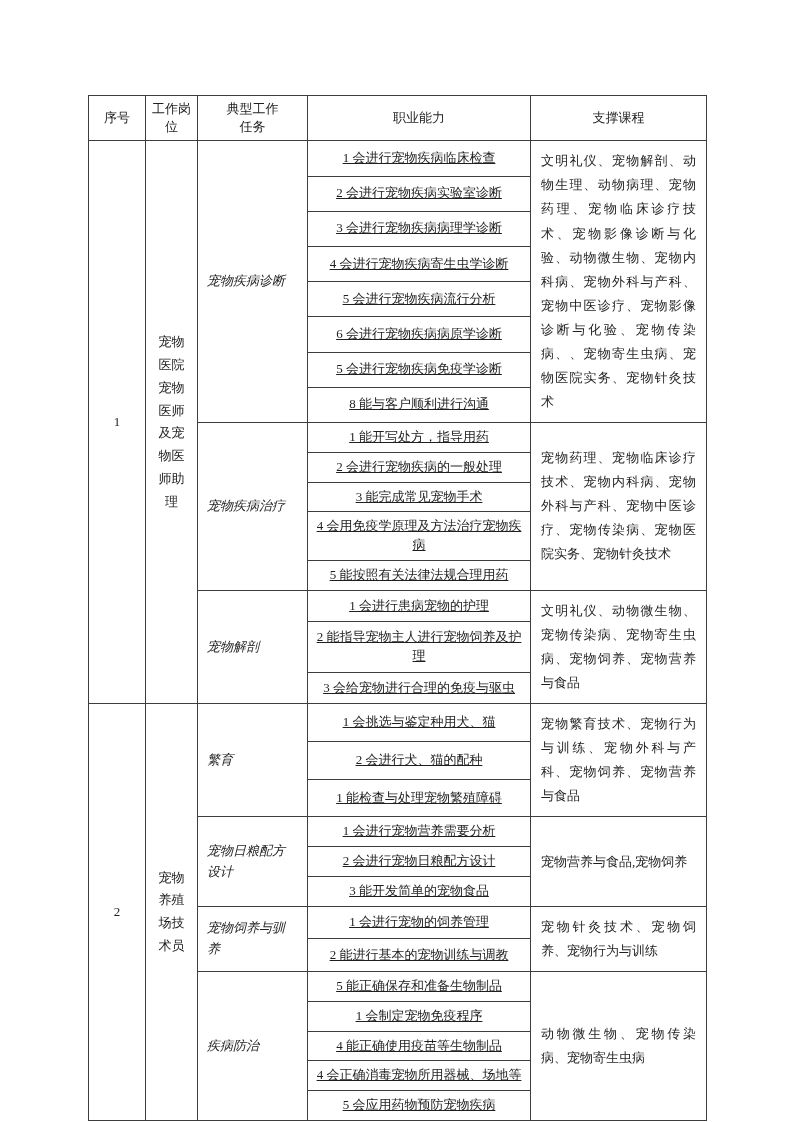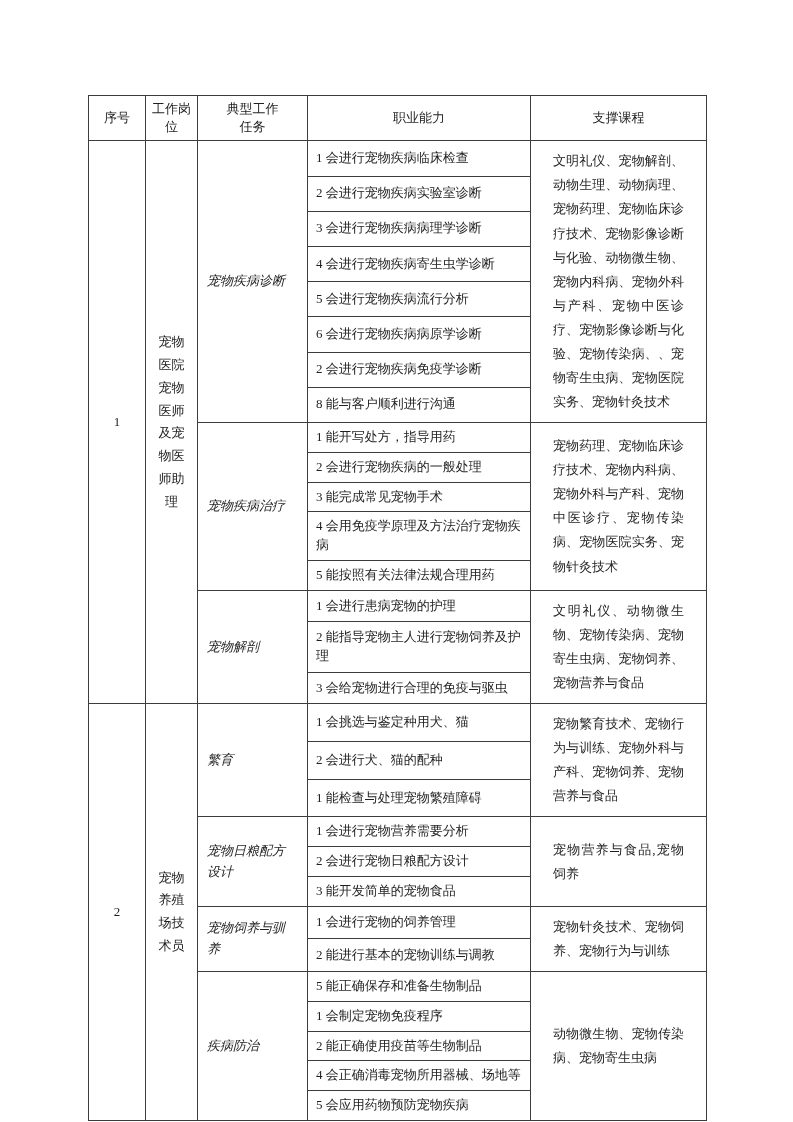--- a/index.html
+++ b/index.html
@@ -50,28 +50,29 @@
     line-height: 1.75;
     text-align: center;
   }
   td.task-cell {
     text-align: left;
     padding: 5px 16px 5px 9px;
     line-height: 1.6;
     font-style: italic;
   }
   td.ability-cell {
-    text-align: left;
+    text-align: center;
     padding: 5px 8px;
     line-height: 1.45;
     height: 29px;
+    text-decoration: underline;
   }
   td.courses-cell {
     text-align: justify;
-    padding: 8px 22px;
+    padding: 8px 10px;
     line-height: 1.85;
   }
 </style>
 </head>
 <body>
 
 <div class="page">
   <table class="job-table">
     <colgroup>
       <col class="col-index">
@@ -106,21 +107,21 @@
         <tr>
           <td class="ability-cell"><span>4 会进行宠物疾病寄生虫学诊断</span></td>
         </tr>
         <tr>
           <td class="ability-cell"><span>5 会进行宠物疾病流行分析</span></td>
         </tr>
         <tr>
           <td class="ability-cell"><span>6 会进行宠物疾病病原学诊断</span></td>
         </tr>
         <tr>
-          <td class="ability-cell"><span>2 会进行宠物疾病免疫学诊断</span></td>
+          <td class="ability-cell"><span>5 会进行宠物疾病免疫学诊断</span></td>
         </tr>
         <tr>
           <td class="ability-cell"><span>8 能与客户顺利进行沟通</span></td>
         </tr>
         <tr>
           <td class="task-cell" rowspan="5"><span>宠物疾病治疗</span></td>
           <td class="ability-cell"><span>1 能开写处方，指导用药</span></td>
           <td class="courses-cell" rowspan="5"><span>宠物药理、宠物临床诊疗技术、宠物内科病、宠物外科与产科、宠物中医诊疗、宠物传染病、宠物医院实务、宠物针灸技术</span></td>
         </tr>
         <tr>
@@ -180,21 +181,21 @@
         </tr>
         <tr>
           <td class="task-cell" rowspan="5"><span>疾病防治</span></td>
           <td class="ability-cell"><span>5 能正确保存和准备生物制品</span></td>
           <td class="courses-cell" rowspan="5"><span>动物微生物、宠物传染病、宠物寄生虫病</span></td>
         </tr>
         <tr>
           <td class="ability-cell"><span>1 会制定宠物免疫程序</span></td>
         </tr>
         <tr>
-          <td class="ability-cell"><span>2 能正确使用疫苗等生物制品</span></td>
+          <td class="ability-cell"><span>4 能正确使用疫苗等生物制品</span></td>
         </tr>
         <tr>
           <td class="ability-cell"><span>4 会正确消毒宠物所用器械、场地等</span></td>
         </tr>
         <tr>
           <td class="ability-cell"><span>5 会应用药物预防宠物疾病</span></td>
         </tr>
       </tbody>
   </table>
 </div>

